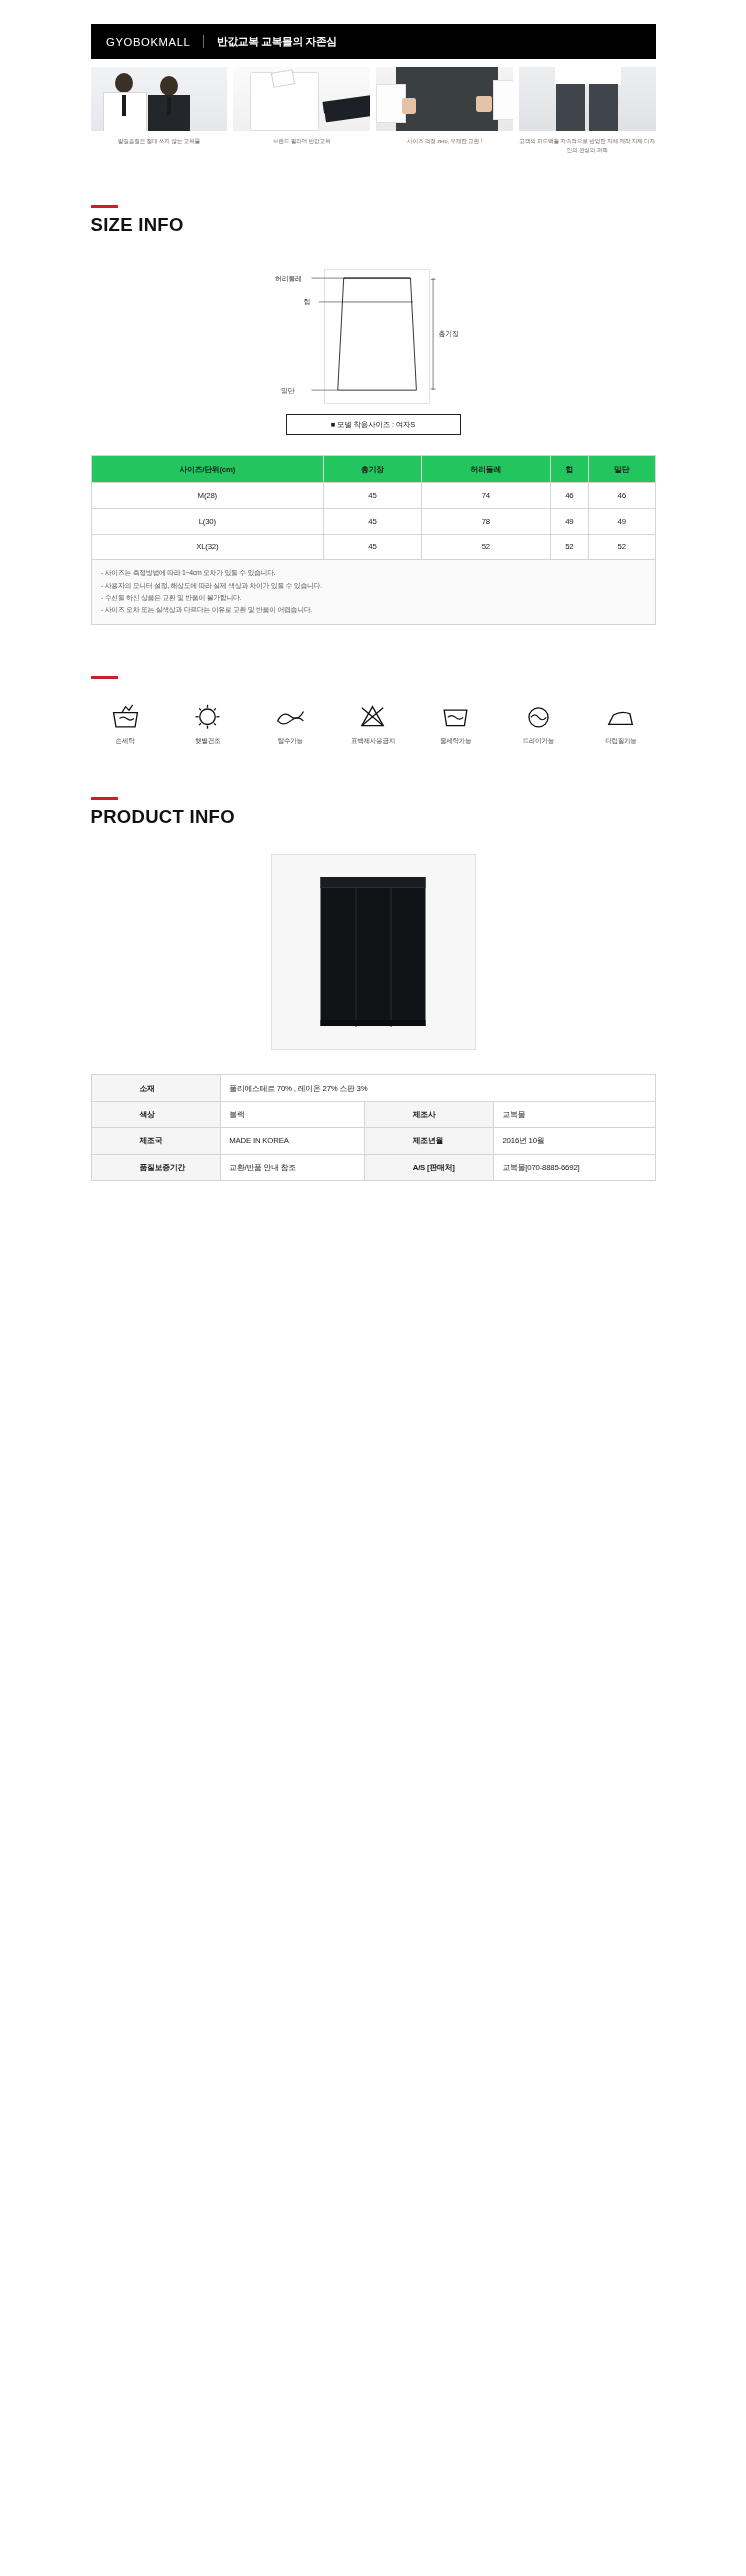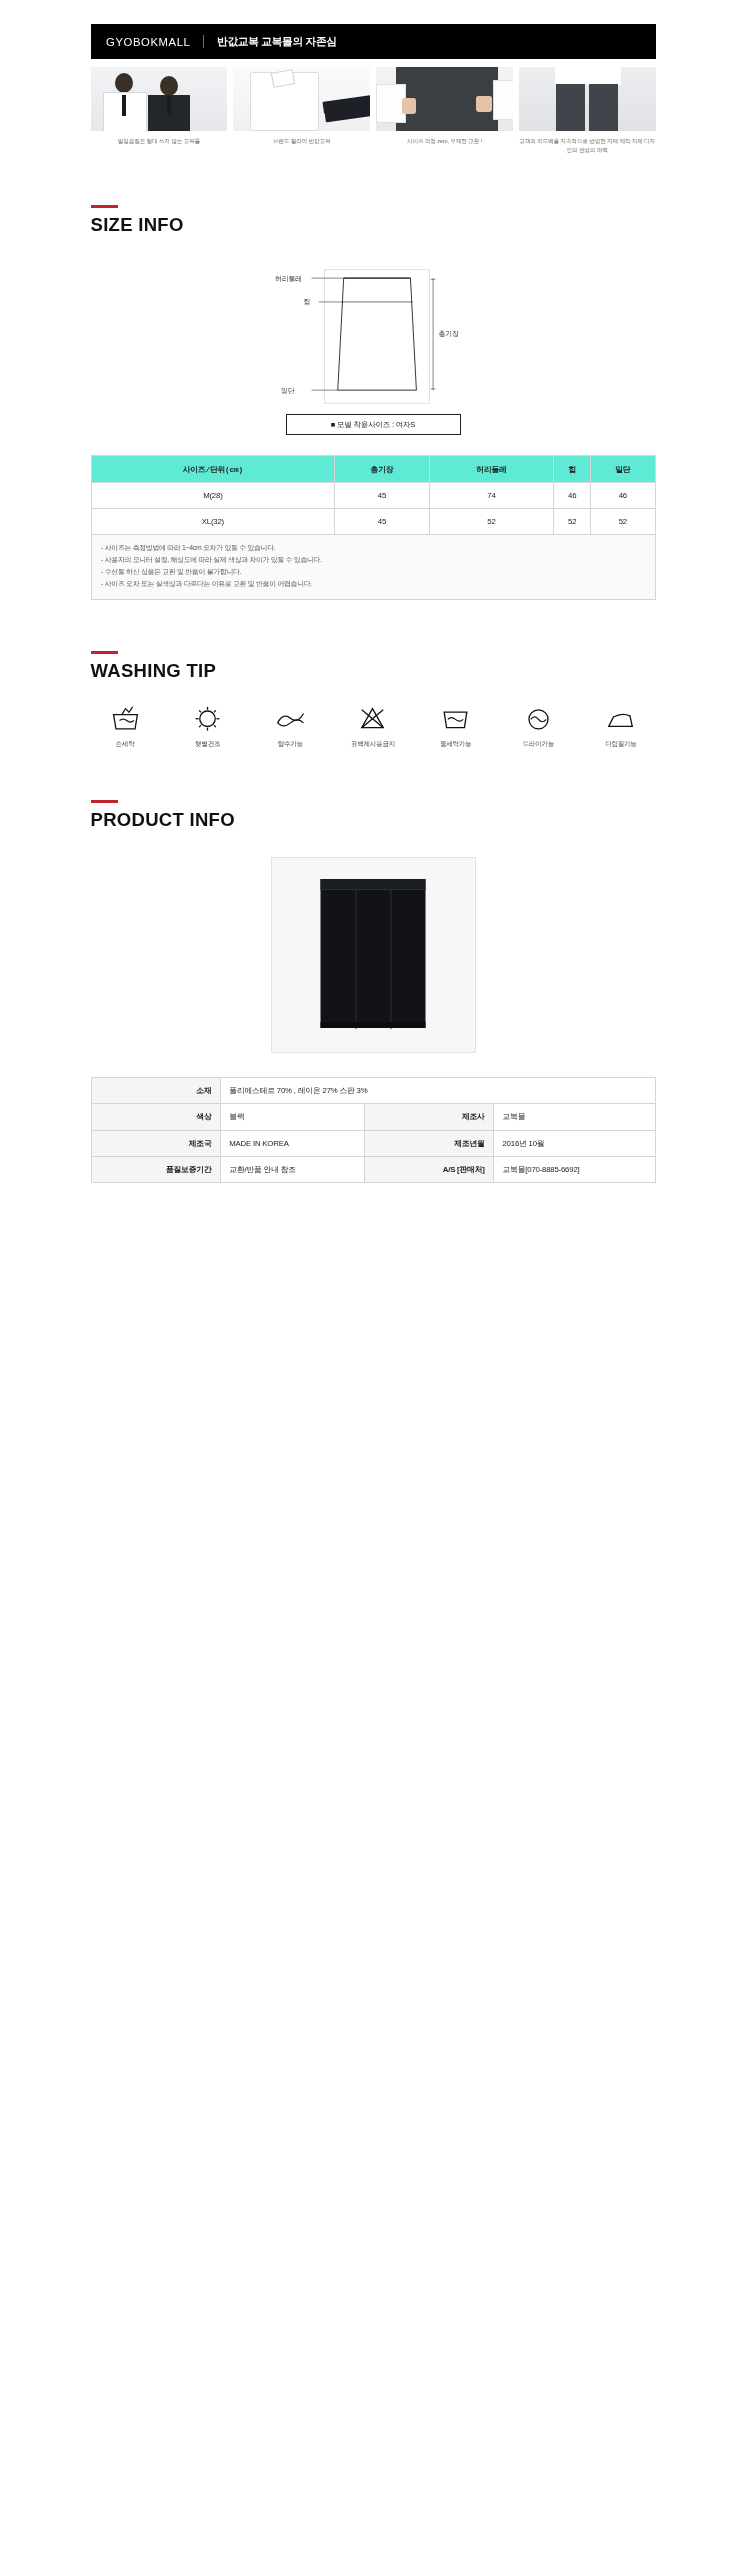--- a/index.html
+++ b/index.html
@@ -147,24 +147,23 @@
     font-size: 7.8px;
   }
   table.size-table th,
   table.size-table td {
     border: 0.6px solid #d5d5d5;
     text-align: center;
     padding: 7.8px 0;
     letter-spacing: -0.2px;
   }
   table.size-table th {
-    background: #5eead4;
+    background: #22c55e;
     font-weight: bold;
     color: #222;
-    font-family: Liberation Mono, monospace;
   }
   table.size-table td.sizecol {
     font-weight: normal;
   }
 
   .notes {
     margin: 0 24px;
     border: 0.6px solid #d5d5d5;
     border-top: none;
     padding: 7.2px 9.6px 8.4px 9.6px;
@@ -239,21 +238,21 @@
     border-collapse: collapse;
     font-size: 7.8px;
   }
   table.info-table td {
     border: 0.6px solid #d5d5d5;
     padding: 7.2px 8.4px;
     letter-spacing: -0.2px;
   }
   table.info-table td.label {
     background: #f5f5f5;
-    text-align: right;
+    text-align: left;
     font-weight: bold;
     width: 72px;
     color: #222;
     padding-left: 48px;
   }
   .bottom-space { height: 42px; }
   .gap-lg { height: 51px; }
 </style>
 </head>
 <body>
@@ -358,20 +357,27 @@
     </thead>
     <tbody>
       <tr>
         <td class="sizecol">M(28)</td>
         <td>45</td>
         <td>74</td>
         <td>46</td>
         <td>46</td>
       </tr>
       <tr>
+        <td class="sizecol">L(30)</td>
+        <td>45</td>
+        <td>78</td>
+        <td>49</td>
+        <td>49</td>
+      </tr>
+      <tr>
         <td class="sizecol">XL(32)</td>
         <td>45</td>
         <td>52</td>
         <td>52</td>
         <td>52</td>
       </tr>
     </tbody>
   </table>
 
   <div class="notes">
@@ -380,21 +386,20 @@
       <li>- 사용자의 모니터 설정, 해상도에 따라 실제 색상과 차이가 있을 수 있습니다.</li>
       <li>- 수선을 하신 상품은 교환 및 반품이 불가합니다.</li>
       <li>- 사이즈 오차 또는 실색상과 다르다는 이유로 교환 및 반품이 어렵습니다.</li>
     </ul>
   </div>
 
   <div class="gap-lg"></div>
 
   <div class="section-title-wrap">
     <div class="section-rule"></div>
-    <h2 class="section-title">WASHING TIP</h2>
   </div>
 
   <div class="wash-row">
 
     <div class="wash-item">
       <div class="wash-icon">
         <svg width="31" height="27.5" viewBox="0 0 52 46">
           <path d="M6 16 L46 16 L42 40 L10 40 Z" fill="none" stroke="#111" stroke-width="2.2"></path>
           <path d="M16 26 q6 -5 12 0 q6 5 12 0" fill="none" stroke="#111" stroke-width="2"></path>
           <path d="M20 16 l6 -10 l6 6 l6 -9" fill="none" stroke="#111" stroke-width="2"></path>

